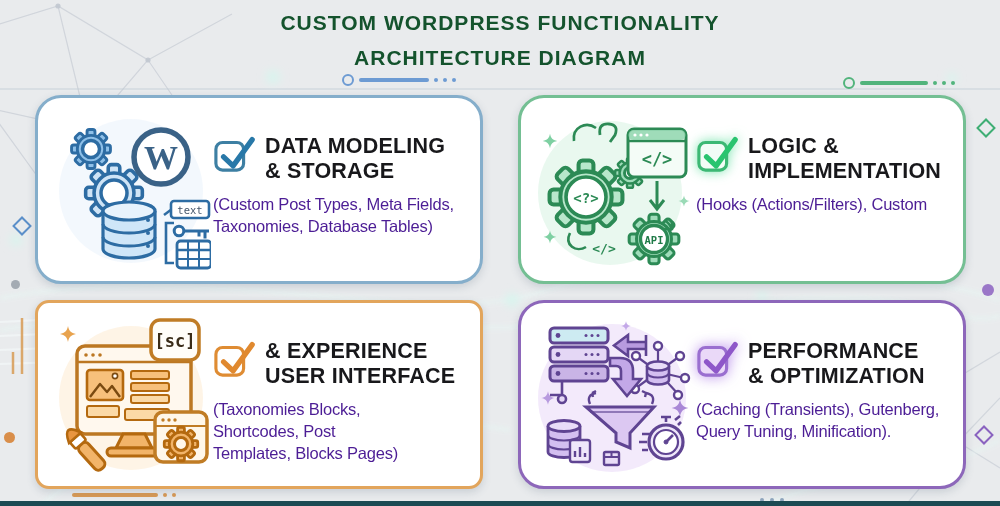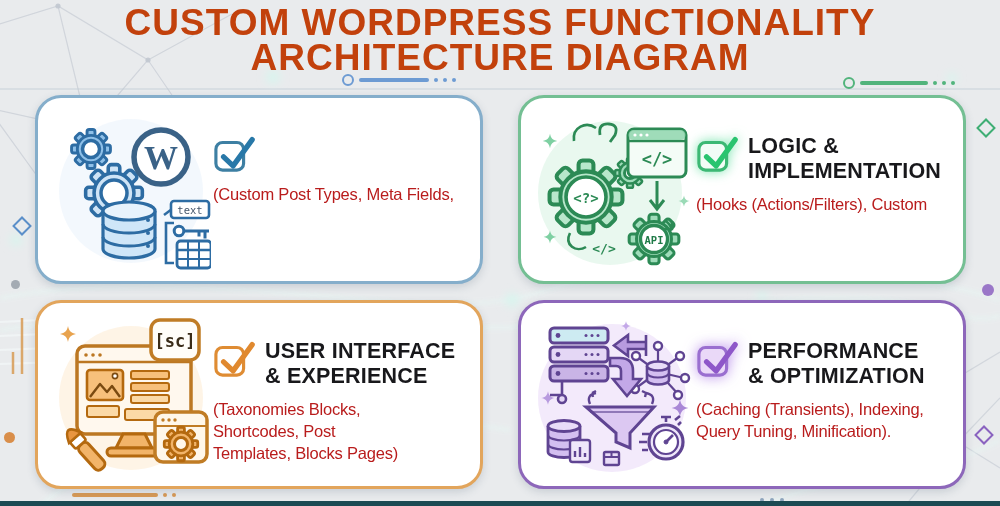--- a/index.html
+++ b/index.html
@@ -5,21 +5,21 @@
   html,body{margin:0;padding:0;}
   body{
     width:1000px;height:506px;position:relative;overflow:hidden;
     background:#e9ebed;
     font-family:"Liberation Sans",sans-serif;
   }
   .bg{position:absolute;left:0;top:0;width:1000px;height:506px;}
   
   .title{
     position:absolute;top:5px;left:0;width:1000px;text-align:center;
-    font-size:37px;font-weight:800;letter-spacing:1px;color:#c2410c;line-height:35px;
+    font-size:21px;font-weight:800;letter-spacing:1px;color:#14532d;line-height:35px;
   }
   
   .deco{position:absolute;display:flex;align-items:center;gap:5px;}
   .deco .ring{width:8px;height:8px;border-radius:50%;border:2.5px solid currentColor;}
   .deco .bar{height:4px;border-radius:2px;background:currentColor;}
   .deco .dot{width:4px;height:4px;border-radius:50%;background:currentColor;}
   .deco-blue{left:342px;top:74px;color:#6d9bd3;}
   .deco-green{left:843px;top:77px;color:#52b47c;}
   .deco-orange{left:72px;top:493px;color:#d99a55;}
   .deco-bdots{left:760px;top:498px;color:#8fa6bd;gap:6px;}
@@ -34,31 +34,31 @@
   .bottom-bar{position:absolute;left:0;bottom:0;width:1000px;height:5px;background:#1c4a53;}
   
   .card{
     position:absolute;width:448px;height:189px;background:#fff;
     border-radius:26px;border:3px solid;box-sizing:border-box;
     box-shadow:0 3px 8px rgba(70,90,110,.20);
     display:flex;padding:10px 14px 10px 10px;
   }
   .c1{left:35px;top:95px;border-color:#85aecb;}
   .c2{left:518px;top:95px;border-color:#74bf93;}
-  .c3{left:35px;top:300px;border-color:#e2a55c;}
+  .c3{left:35px;top:300px;border-color:#e2a55c;border-radius:14px;}
   .c4{left:518px;top:300px;border-color:#8d67ba;}
   .illu{flex:0 0 165px;display:flex;align-items:center;justify-content:center;}
   .content{flex:1;padding-top:24px;}
   .head-row{display:flex;gap:8px;align-items:flex-start;}
   .check{flex:0 0 44px;width:44px;height:42px;}
   .c2 .check{filter:drop-shadow(0 0 6px rgba(80,220,150,.75));}
   .c4 .check{filter:drop-shadow(0 0 7px rgba(170,120,230,.8));}
   .heading{font-size:21.5px;font-weight:800;letter-spacing:.2px;line-height:25px;color:#18181b;padding-top:2px;}
   .heading div{white-space:nowrap;}
-  .sub{margin-top:9px;font-size:16.5px;font-weight:500;color:#b91c1c;line-height:22px;letter-spacing:-.2px;}
+  .sub{margin-top:9px;font-size:16.5px;font-weight:500;color:#4c1d95;line-height:22px;letter-spacing:-.2px;}
   .sub div{white-space:nowrap;}
   svg text{font-family:"DejaVu Sans Mono",monospace;}
   .wp-w{font-family:"Liberation Serif",serif !important;}
 </style>
 </head>
 <body>
 
 <svg width="0" height="0" style="position:absolute" aria-hidden="true">
   <defs>
     <g id="g8">
@@ -205,23 +205,28 @@
         <path d="M137 132 v27 M148 132 v27 M126 150 h34" stroke="#2d6ca3" stroke-width="2"></path>
       </g>
     </svg>
   </div>
   <div class="content">
     <div class="head-row">
       <svg class="check" viewBox="0 0 46 44">
         <rect x="3" y="11" width="29" height="29" rx="7" fill="#ffffff" stroke="#3d7fa3" stroke-width="3.3"></rect>
         <path d="M11 26 L21 35.5 L41 8" fill="none" stroke="#2878a8" stroke-width="5.5" stroke-linecap="round" stroke-linejoin="round"></path>
       </svg>
+      <div class="heading">
+        <div>DATA MODELING</div>
+        <div>&amp; STORAGE</div>
+      </div>
     </div>
     <div class="sub">
       <div>(Custom Post Types, Meta Fields,</div>
+      <div>Taxonomies, Database Tables)</div>
     </div>
   </div>
 </div>
 
 <div class="card c2">
   <div class="illu">
     <svg width="160" height="162" viewBox="0 0 160 162">
       <circle cx="76" cy="84" r="72" fill="#e0f5e8" opacity=".7"></circle>
       <use href="#spk" transform="translate(16,32) scale(.9)" fill="#7ed0a2"></use>
       <use href="#spk" transform="translate(16,128) scale(.8)" fill="#7ed0a2"></use>
@@ -320,22 +325,22 @@
       </g>
     </svg>
   </div>
   <div class="content">
     <div class="head-row">
       <svg class="check" viewBox="0 0 46 44">
         <rect x="3" y="11" width="29" height="29" rx="7" fill="#ffffff" stroke="#df8c33" stroke-width="3.3"></rect>
         <path d="M11 26 L21 35.5 L41 8" fill="none" stroke="#e0892f" stroke-width="5.5" stroke-linecap="round" stroke-linejoin="round"></path>
       </svg>
       <div class="heading">
+        <div>&amp; EXPERIENCE</div>
         <div>USER INTERFACE</div>
-        <div>&amp; EXPERIENCE</div>
       </div>
     </div>
     <div class="sub">
       <div>(Taxonomies Blocks,</div>
       <div>Shortcodes, Post</div>
       <div>Templates, Blocks Pages)</div>
     </div>
   </div>
 </div>
 
@@ -424,17 +429,17 @@
       <svg class="check" viewBox="0 0 46 44">
         <rect x="3" y="11" width="29" height="29" rx="7" fill="#ead9f8" stroke="#9a6fd0" stroke-width="3.3"></rect>
         <path d="M11 26 L21 35.5 L41 8" fill="none" stroke="#8e57c9" stroke-width="5.5" stroke-linecap="round" stroke-linejoin="round"></path>
       </svg>
       <div class="heading">
         <div>PERFORMANCE</div>
         <div>&amp; OPTIMIZATION</div>
       </div>
     </div>
     <div class="sub">
-      <div>(Caching (Transients), Indexing,</div>
+      <div>(Caching (Transients), Gutenberg,</div>
       <div>Query Tuning, Minification).</div>
     </div>
   </div>
 </div>
 
 </body></html>

